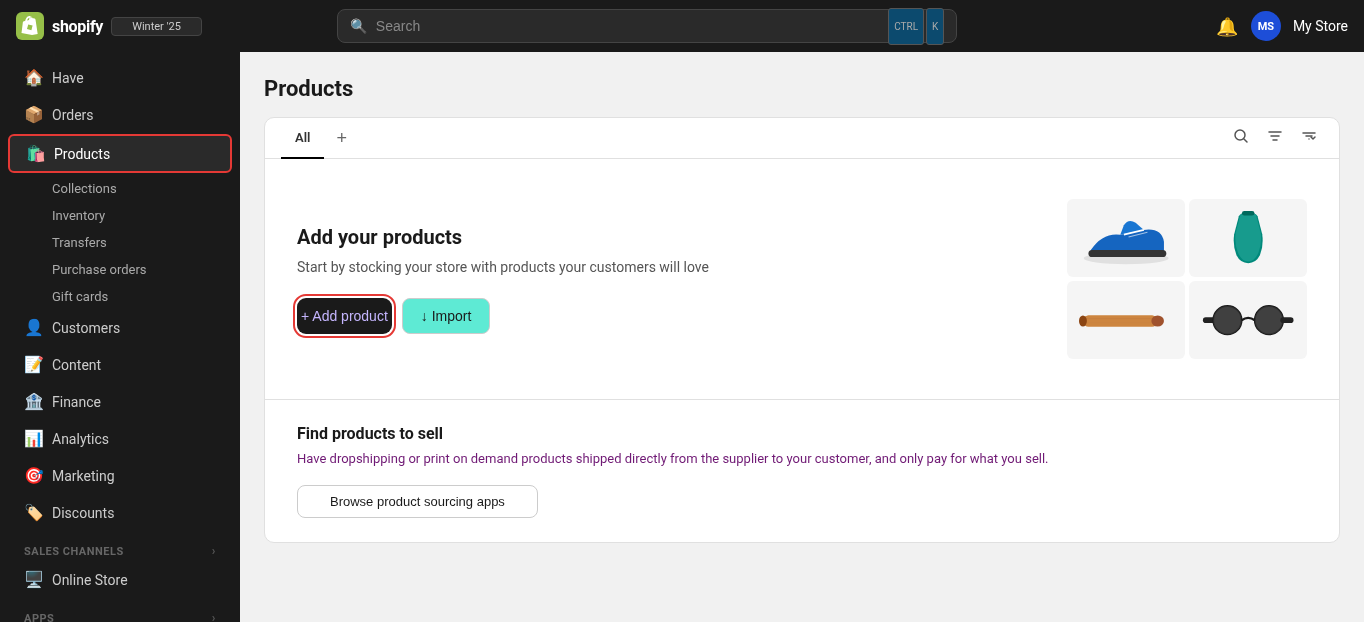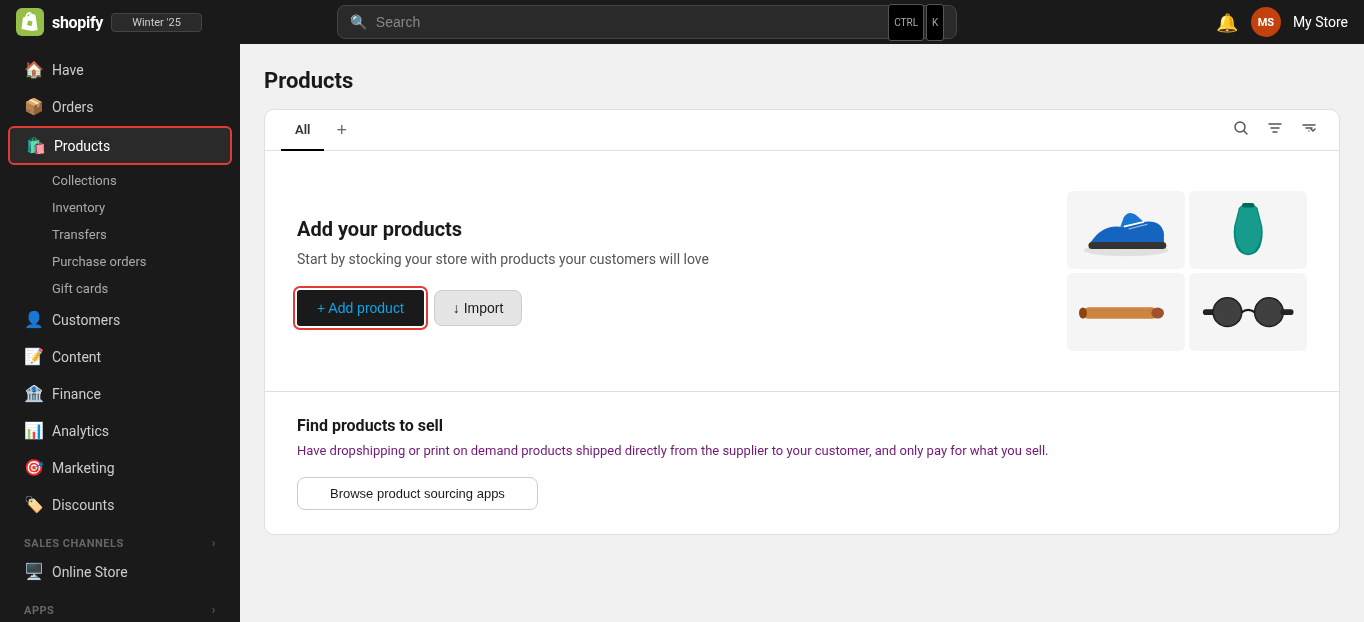--- a/index.html
+++ b/index.html
@@ -1,21 +1,21 @@
 <!DOCTYPE html>
 <html><head>
   <meta charset="utf-8">
   <style>
     * { margin: 0; padding: 0; box-sizing: border-box; }
     body { font-family: -apple-system, BlinkMacSystemFont, 'Segoe UI', Roboto, sans-serif; background: #f1f1f1; display: flex; flex-direction: column; height: 622px; overflow: hidden; }
 
     
     .topnav {
       background: #1a1a1a;
-      height: 44px;
+      height: 52px;
       display: flex;
       align-items: center;
       padding: 0 16px;
       gap: 12px;
       flex-shrink: 0;
       z-index: 10;
     }
     .logo-area {
       display: flex;
       align-items: center;
@@ -64,21 +64,21 @@
       color: #ccc;
       font-size: 14px;
       flex: 1;
     }
     .search-bar input::placeholder { color: #888; }
     .search-shortcut {
       display: flex;
       gap: 2px;
     }
     .shortcut-key {
-      background: #000000;
+      background: #0c4a6e;
       color: #aaa;
       font-size: 10px;
       padding: 12px 5px;
       border-radius: 3px;
       border: 1px solid #555;
     }
     .topnav-right {
       display: flex;
       align-items: center;
       gap: 12px;
@@ -86,21 +86,21 @@
     }
     .bell-icon {
       color: #ccc;
       font-size: 18px;
       cursor: pointer;
     }
     .avatar {
       width: 30px;
       height: 30px;
       border-radius: 50%;
-      background: #c2410c;
+      background: #1d4ed8;
       display: flex;
       align-items: center;
       justify-content: center;
       color: #fff;
       font-size: 11px;
       font-weight: 700;
     }
     .store-name {
       color: #fff;
       font-size: 14px;
@@ -254,35 +254,35 @@
       color: #555;
       margin-bottom: 20px;
       line-height: 1.5;
     }
     .action-buttons {
       display: flex;
       gap: 10px;
     }
     .btn-add-product {
       background: #1a1a1a;
-      color: #0ea5e9;
+      color: #c4b5fd;
       border: none;
-      padding: 9px 20px;
-      border-radius: 3px;
+      padding: 9px 4px;
+      border-radius: 9px;
       font-size: 14px;
       font-weight: 500;
       cursor: pointer;
       display: flex;
       align-items: center;
       gap: 6px;
       outline: 2px solid #e53935;
       outline-offset: 2px;
     }
     .btn-import {
-      background: #e5e5e5;
+      background: #5eead4;
       color: #1a1a1a;
       border: 1px solid #ccc;
       padding: 9px 18px;
       border-radius: 8px;
       font-size: 14px;
       cursor: pointer;
       display: flex;
       align-items: center;
       gap: 6px;
     }

